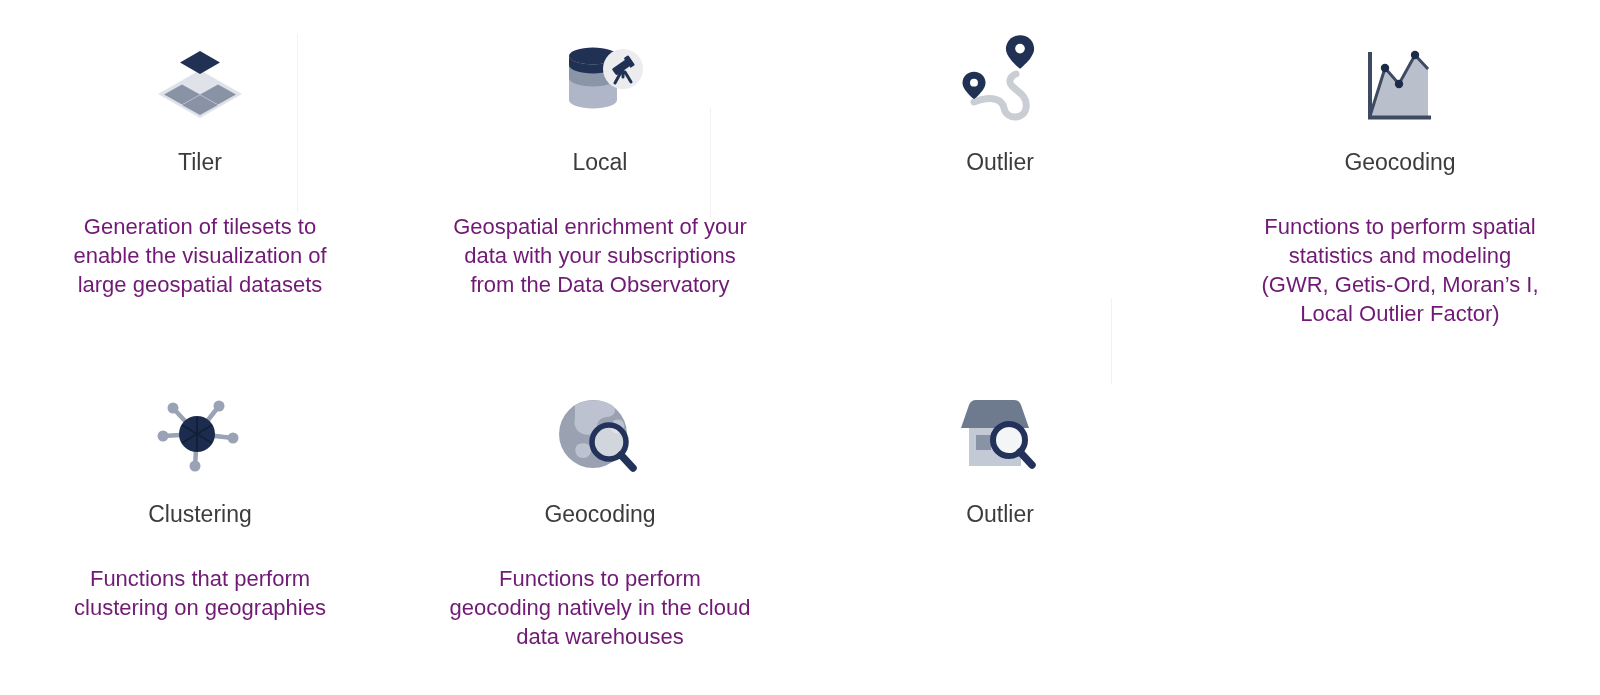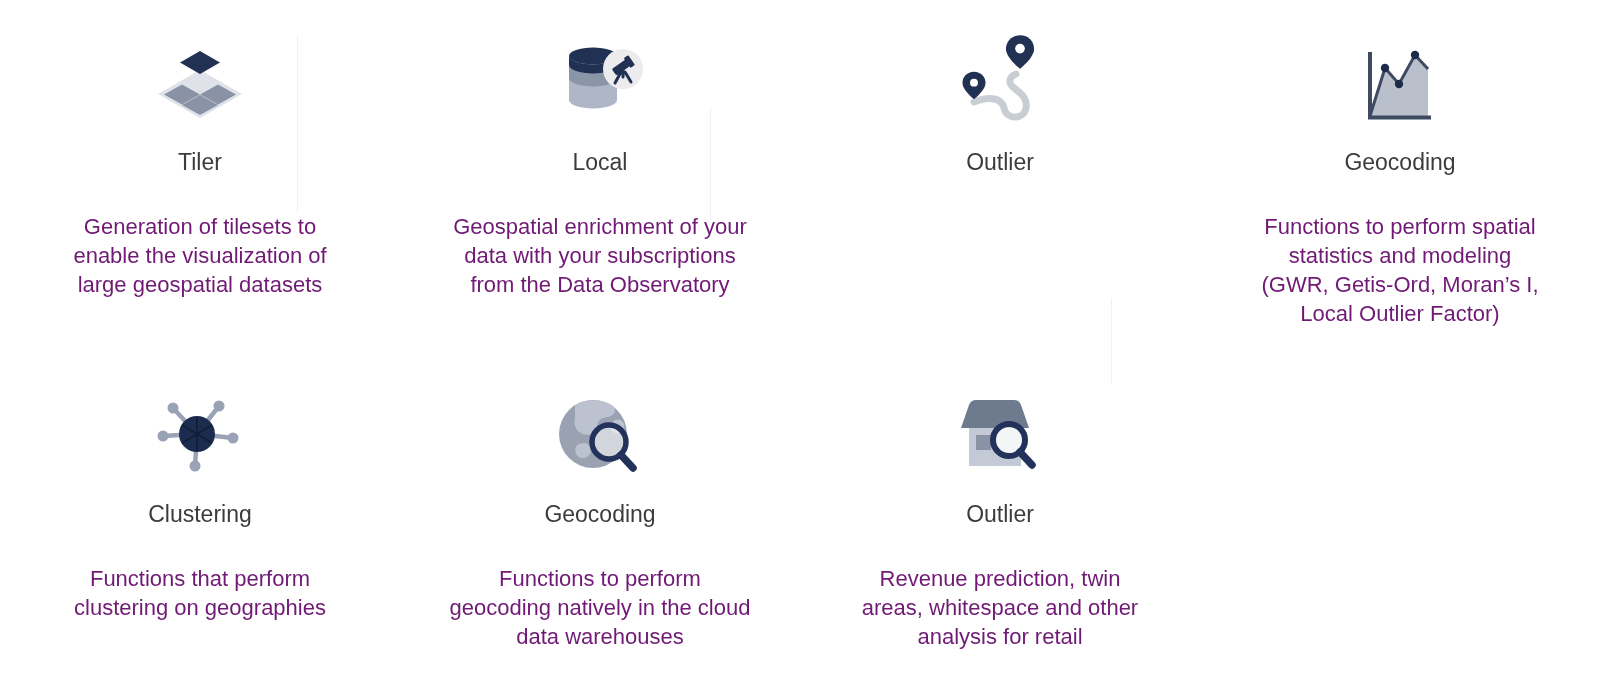--- a/index.html
+++ b/index.html
@@ -173,18 +173,15 @@
     <div class="icon-wrap">
       <svg width="110" height="90" viewBox="0 0 110 90">
         <rect x="24" y="34" width="52" height="40" fill="#c4cad5"></rect>
         <path d="M16 36 L24 13 Q26 8 31 8 L69 8 Q74 8 76 13 L84 36 Z" fill="#6e7a8e"></path>
         <rect x="31" y="43" width="15" height="15" fill="#8a93a6"></rect>
         <circle cx="64" cy="48" r="16" fill="#ffffff" fill-opacity="0.8" stroke="#22325a" stroke-width="6"></circle>
         <path d="M75 60 L87 73" stroke="#22325a" stroke-width="7.5" stroke-linecap="round"></path>
       </svg>
     </div>
     <div class="title">Outlier</div>
-    <div class="desc">Revenue prediction, twin
-areas, whitespace and other
-analysis for retail</div>
   </div>
 
 </div>
 
 </body></html>

